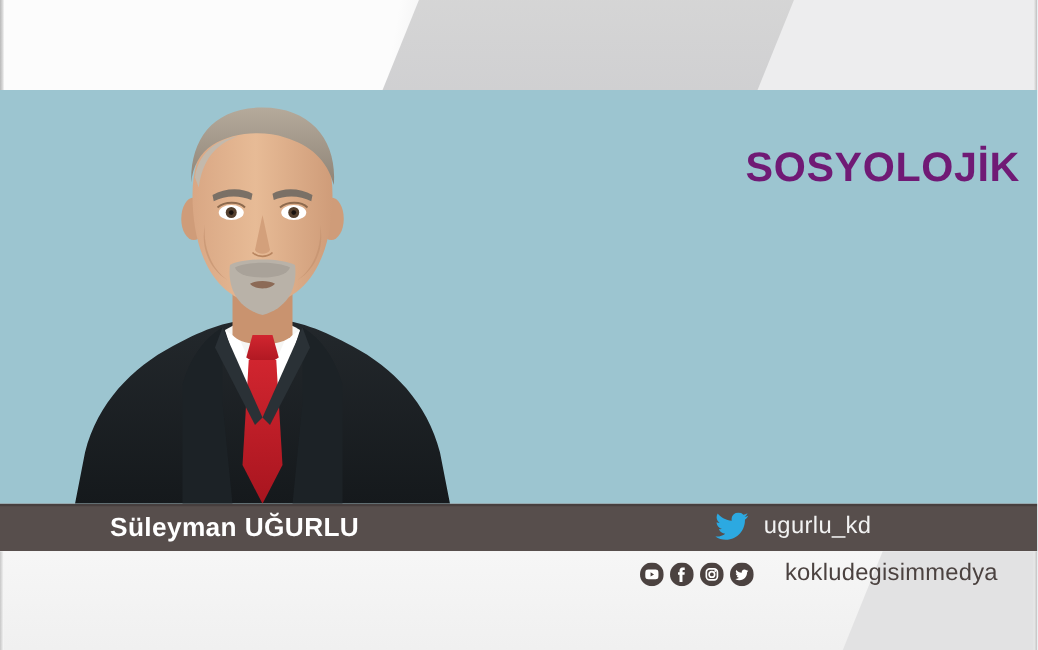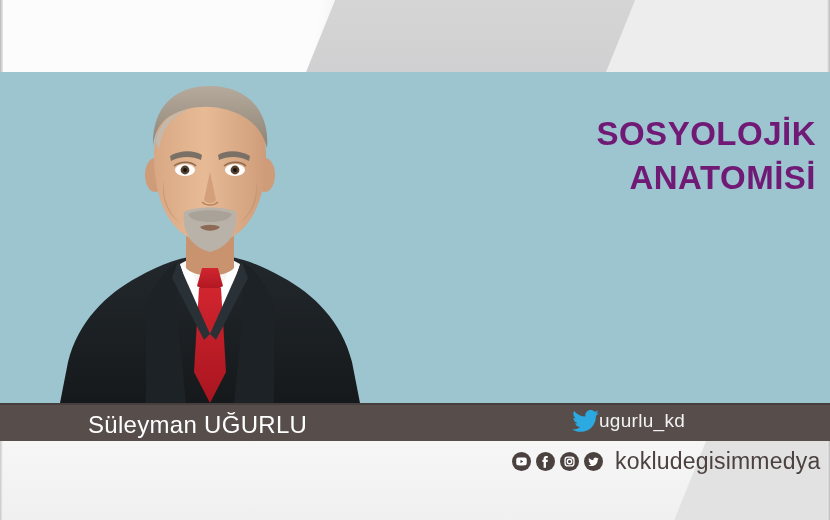--- a/index.html
+++ b/index.html
@@ -83,28 +83,28 @@
     width:830px; height:38px;
     background:#574e4c;
   }
   .name-bar-top-shade {
     position:absolute; left:0; top:0; width:830px; height:2px;
     background:rgba(0,0,0,0.18);
   }
   .author-name {
     position:absolute; left:88px; top:8px;
     color:#ffffff;
-    font-size:24px;
-    font-weight:normal;
+    font-size:21px;
+    font-weight:bold;
     letter-spacing:0.3px;
     white-space:nowrap;
   }
   .twitter-handle-group {
     position:absolute; left:572px; top:7px;
-    display:flex; align-items:center; gap:0;
+    display:flex; align-items:center; gap:12px;
   }
   .tw-bird { width:27px; height:22px; display:block; }
   .handle-text {
     color:#f2f2f2; font-size:19px; letter-spacing:0.3px; white-space:nowrap;
   }
 
   
   .bottom-band {
     position:absolute; left:0; top:441px;
     width:830px; height:79px;
@@ -131,23 +131,23 @@
     position:absolute; right:0; top:0; width:3px; height:79px;
     background:linear-gradient(270deg,#bdbdbd,#efefef);
   }
   .social-row {
     position:absolute; left:512px; top:448px;
     display:flex; align-items:center; gap:5px;
     z-index:5;
   }
   .social-icon { width:19px; height:19px; display:block; }
   .brand-text {
-    margin-left:7px;
+    margin-left:20px;
     color:#4b4240;
-    font-size:23px;
+    font-size:19px;
     letter-spacing:0.2px;
     white-space:nowrap;
   }
 </style>
 </head>
 <body>
 
 <div id="poster">
 
   <div class="top-band">
@@ -254,21 +254,20 @@
           <path d="M140 155 C 145 152, 155 152, 160 155 C 156 160, 144 160, 140 155 Z" fill="#8c6a56"></path>
 
           <path d="M104 108 C 102 126, 110 144, 122 152 C 108 144, 100 126, 104 108 Z" fill="#c18f6c" opacity="0.6"></path>
           <path d="M196 108 C 198 126, 190 144, 178 152 C 192 144, 200 126, 196 108 Z" fill="#c18f6c" opacity="0.6"></path>
         </g>
       </svg>
     </div>
 
     <div class="title-block">
       <span class="title-line">SOSYOLOJİK</span>
-      <span class="title-line">ANATOMİSİ</span>
     </div>
   </div>
 
   <div class="name-bar">
     <div class="name-bar-top-shade"></div>
     <div class="author-name">Süleyman UĞURLU</div>
 
     <div class="twitter-handle-group">
       <svg class="tw-bird" viewBox="0 0 24 20">
         <path fill="#2ca9e1" d="M24 2.4c-.9.4-1.8.7-2.8.8 1-.6 1.8-1.6 2.2-2.7-1 .6-2 1-3.1 1.2C19.4.6 18.1 0 16.7 0c-2.7 0-4.9 2.2-4.9 4.9 0 .4 0 .8.1 1.1C7.8 5.8 4.1 3.8 1.7.8 1.2 1.6.9 2.5.9 3.5c0 1.7.9 3.2 2.2 4.1-.8 0-1.6-.2-2.2-.6v.1c0 2.4 1.7 4.3 3.9 4.8-.4.1-.8.2-1.3.2-.3 0-.6 0-.9-.1.6 2 2.4 3.4 4.6 3.4-1.7 1.3-3.8 2.1-6.1 2.1-.4 0-.8 0-1.1-.1C2.2 19 4.8 19.8 7.5 19.8c9.1 0 14-7.5 14-14v-.6c1-.7 1.8-1.6 2.5-2.8z"></path>

